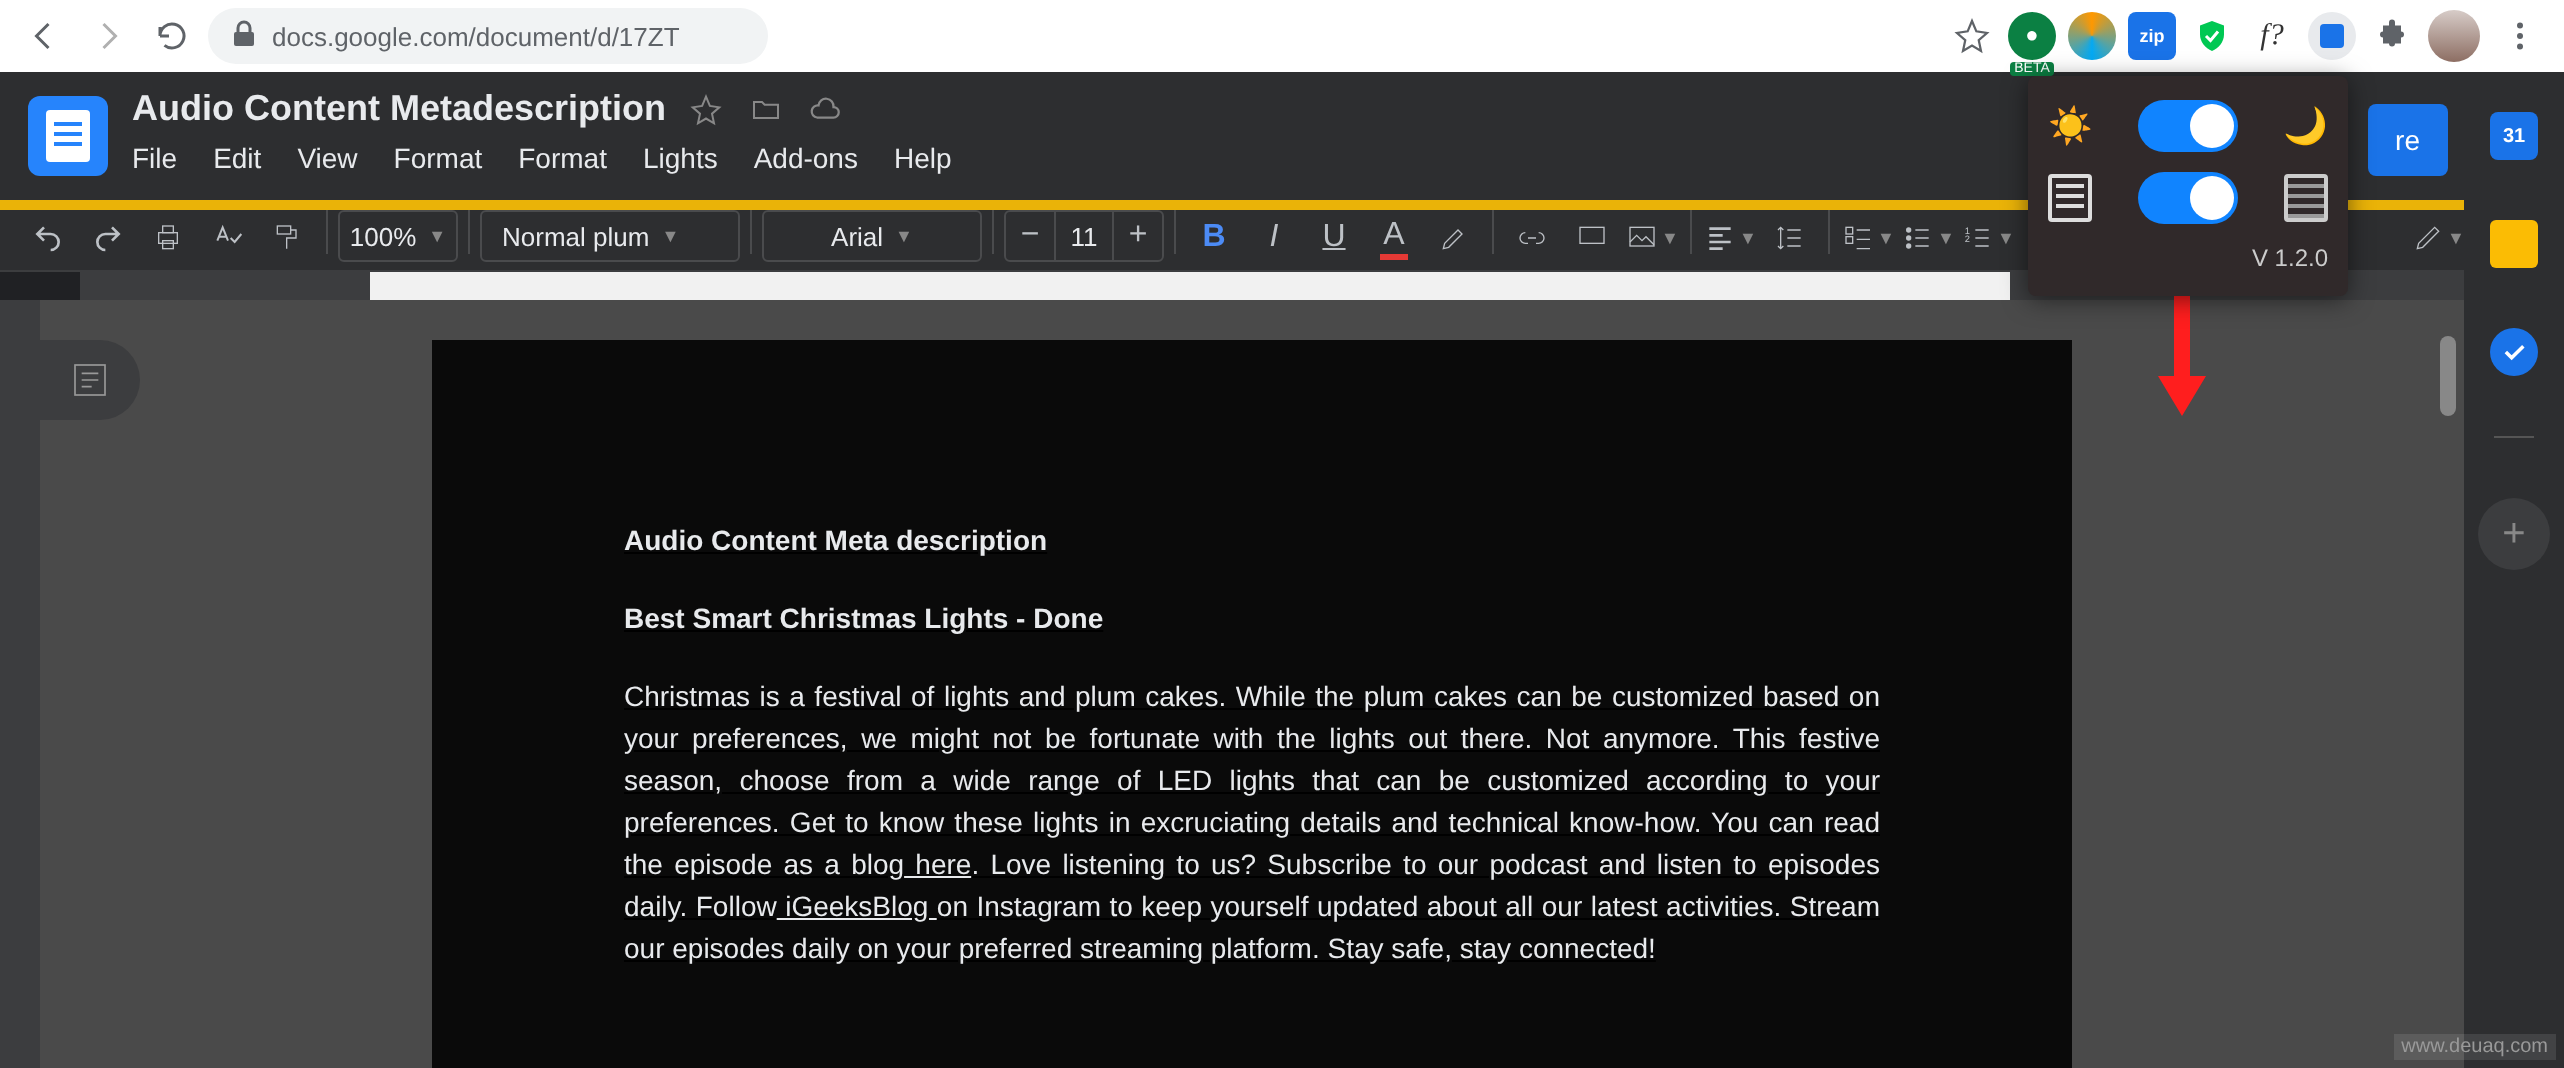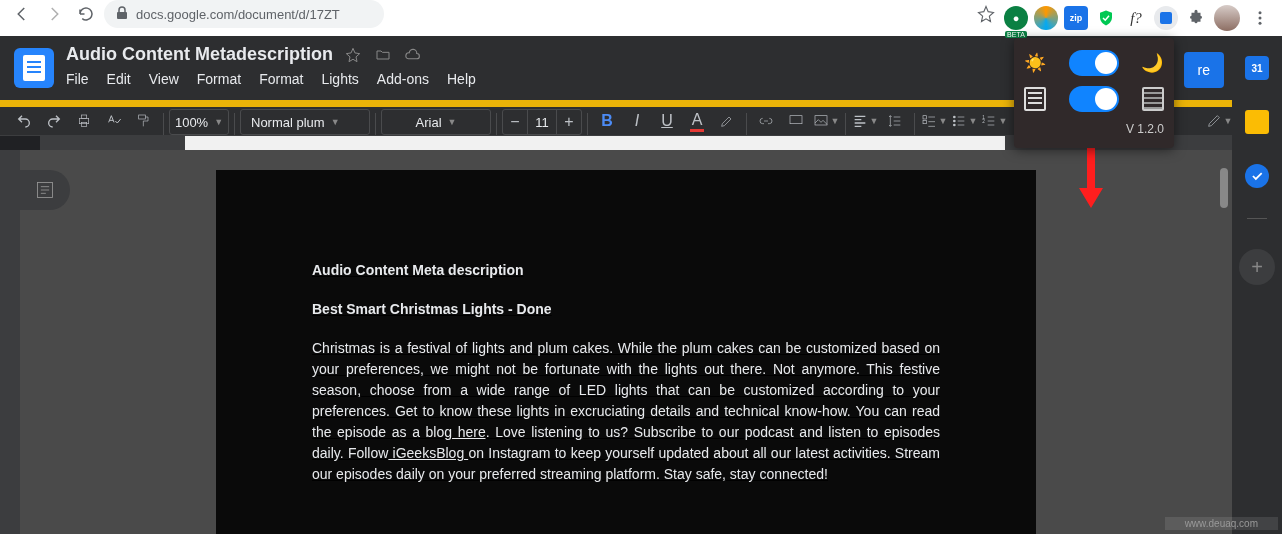--- a/index.html
+++ b/index.html
@@ -1,19 +1,19 @@
 <!DOCTYPE html>
 <html><head>
 <meta charset="utf-8">
 <style>
 * { margin:0; padding:0; box-sizing:border-box; font-family:Arial,Helvetica,sans-serif; }
 body { width:1282px; height:534px; overflow:hidden; background:#202124; position:relative; }
 
 
-.browser-bar { height:36px; background:#fff; display:flex; padding:0 8px; gap:4px; }
+.browser-bar { height:36px; background:#fff; display:flex; align-items:center; padding:12px 8px; gap:4px; }
 .nav-icon { width:28px; height:28px; display:flex; align-items:center; justify-content:center; border-radius:50%; color:#5f6368; cursor:pointer; }
 .nav-icon svg { width:18px; height:18px; }
 .addr-bar { flex:0 0 280px; height:28px; background:#f1f3f4; border-radius:14px; display:flex; align-items:center; padding:0 12px; color:#5f6368; font-size:13px; gap:8px; }
 .addr-bar .lock { color:#5f6368; }
 .browser-spacer { flex:1; }
 .ext-icons { display:flex; align-items:center; gap:6px; }
 .ext-icon { width:24px; height:24px; border-radius:4px; display:flex; align-items:center; justify-content:center; font-size:11px; position:relative; }
 .avatar { width:26px; height:26px; border-radius:50%; background:linear-gradient(#d7ccc8,#8d6e63); }
 
 
@@ -26,21 +26,21 @@
 .title-area { flex:1; }
 .doc-title-row { display:flex; align-items:center; gap:10px;font-weight:bold; }
 .doc-title { font-size:18px; color:#e8eaed; }
 .title-icon { width:20px; height:20px; color:#888; display:flex; align-items:center; justify-content:center; }
 .menus { display:flex; gap:18px; margin-top:6px; font-size:14px; color:#e8eaed; }
 .menus span { cursor:pointer; }
 .share-area { display:flex; align-items:center; gap:12px; margin-top:8px; }
 .share-btn { height:36px; background:#1a73e8; color:#fff; border-radius:4px; padding:0 14px; display:flex; align-items:center; font-size:14px; font-weight:500; }
 
 
-.toolbar { height:36px; background:#2d2e30; border-top:7px solid #eab308; border-bottom:1px solid #3c3d3f; display:flex; align-items:flex-end; padding:0 10px; gap:2px; }
+.toolbar { height:36px; background:#2d2e30; border-top:5px solid #eab308; border-bottom:1px solid #3c3d3f; display:flex; align-items:flex-start; padding:0 10px; gap:2px; }
 .tbtn { width:28px; height:28px; border-radius:3px; display:flex; align-items:center; justify-content:center; color:#bdc1c6; cursor:pointer; }
 .tsep { width:1px; height:22px; background:#4a4b4d; margin:0 3px; }
 .tsel { height:26px; background:#2d2e30; border:1px solid #4a4b4d; border-radius:3px; padding:0 10px; color:#e8eaed; font-size:13px; display:flex; align-items:center; gap:6px; }
 .tsel.zoom { width:60px; justify-content:center; }
 .tsel.style { width:130px; }
 .tsel.font { width:110px; justify-content:center; }
 .fontsize-box { display:flex; border:1px solid #4a4b4d; border-radius:3px; height:26px; }
 .fontsize-box span { width:24px; display:flex; align-items:center; justify-content:center; color:#bdc1c6; cursor:pointer; }
 .fontsize-box input { width:30px; background:transparent; border:none; border-left:1px solid #4a4b4d; border-right:1px solid #4a4b4d; color:#e8eaed; text-align:center; font-size:13px; outline:none; }
 .dropdown-arrow { font-size:9px; color:#888; }
@@ -78,21 +78,21 @@
 .page-icon.dark { background:repeating-linear-gradient(#30292a 0 3px, #999 3px 5px); border-color:#ccc; }
 .version { text-align:right; color:#ccc; font-size:12px; }
 .arrow { position:absolute; right:176px; top:120px; z-index:50; }
 
 
 .header-avatar { width:32px; height:32px; border-radius:50%; background:linear-gradient(#e8c9a0,#9c6f4e); border:2px solid #444; }
 
 
 .scroll-thumb { position:absolute; right:54px; top:168px; width:8px; height:40px; background:#888; border-radius:4px; }
 
-.watermark { position:absolute; right:4px; bottom:4px; font-size:10px; color:#999; background:rgba(255,255,255,.1); padding:1px 20px;margin-top:12px; }
+.watermark { position:absolute; right:4px; bottom:4px; font-size:10px; color:#999; background:rgba(255,255,255,.1); padding:1px 4px;margin-top:12px; }
 </style>
 </head>
 <body>
 
 <div class="browser-bar">
   <div class="nav-icon">
       <svg viewBox="0 0 24 24">
         <path d="M15 4l-8 8 8 8" stroke="#5f6368" stroke-width="2" fill="none"></path>
       </svg>
     </div>

